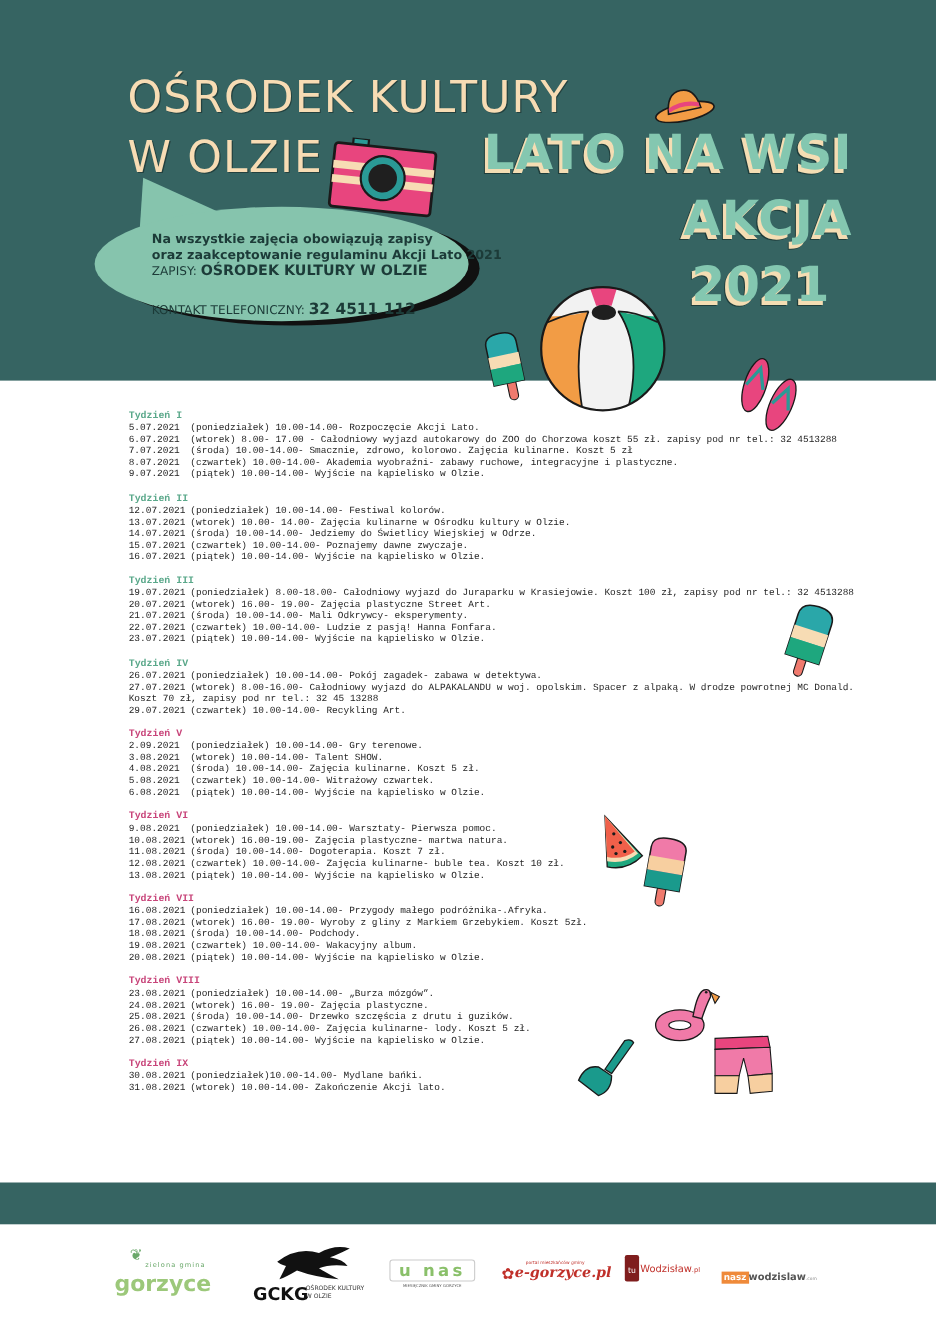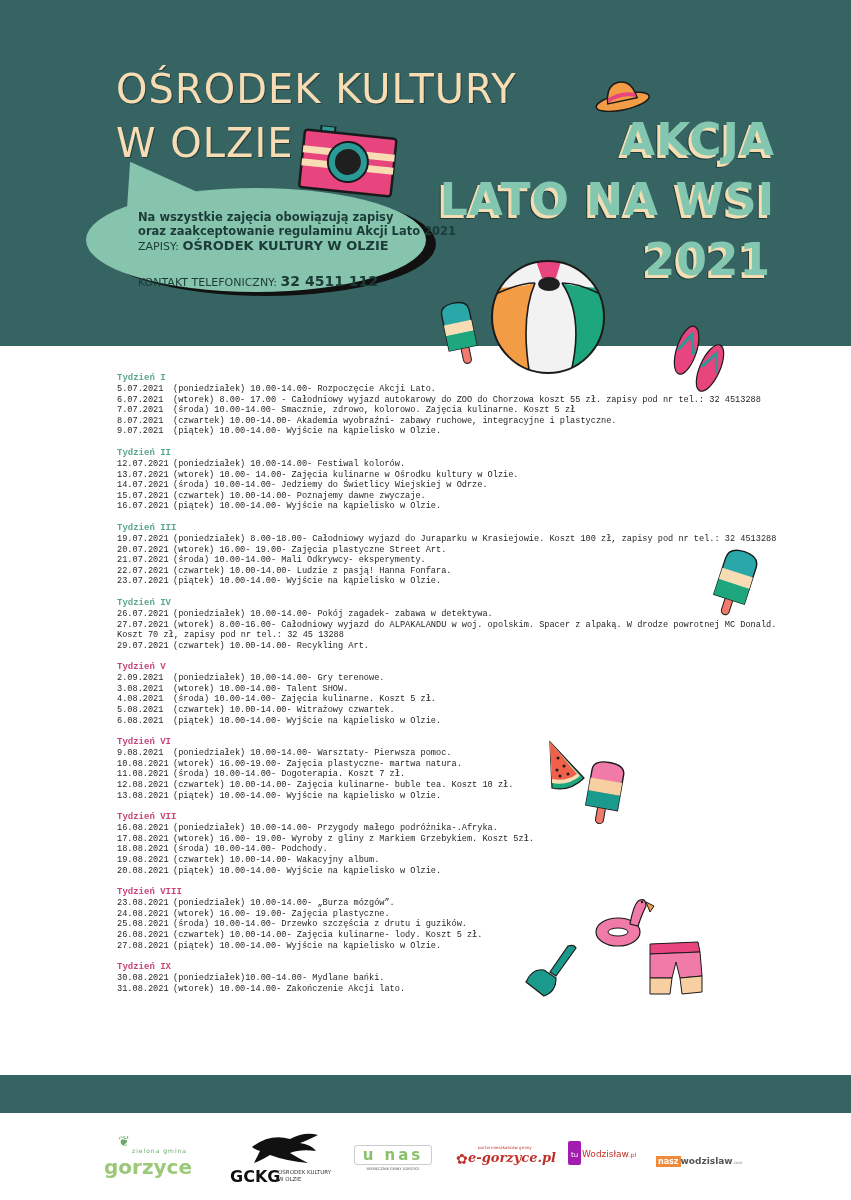--- a/index.html
+++ b/index.html
@@ -24,21 +24,21 @@
   .bubble-text .phone { font-size:14px; font-weight:bold; }
   .bubble-text .l3 { margin-top:1px; }
   .bubble-text .l4 { margin-top:20px; }
 
   .camera { position:absolute; left:300px; top:128px; width:96px; height:66px; transform:rotate(6deg); }
 
   .akcja { position:absolute; right:76px; top:110px; text-align:right; font-family:"DejaVu Sans", sans-serif;
     font-weight:bold; font-size:44px; line-height:60px; color:#84c7b0; letter-spacing:1px;
     text-shadow: -3px 3px 0 #f4ddb3, -4px 4px 0 #1f3d3b; }
   .akcja div { white-space:nowrap; }
-  .akcja .year { margin-right:4px; }
+  .akcja .year { margin-right:20px; }
 
   .deco { position:absolute; }
 
   .schedule { position:absolute; left:117px; top:372px; font-family:"DejaVu Sans", sans-serif; font-size:8.6px; line-height:10.6px; color:#1f1f1f; }
   .week { margin-bottom:10px;font-family:Liberation Mono, monospace; }
   .week-title { font-weight:bold; font-size:9px; line-height:12px; }
   .week-title.green { color:#5aa88a; }
   .week-title.pink { color:#c8457a; }
   .row { display:flex; white-space:nowrap; }
   .row .date { width:56px; flex:none; }
@@ -77,22 +77,22 @@
 
   <svg class="deco" style="left:592px;top:76px;" width="58" height="36" viewBox="0 0 58 36">
     <g transform="rotate(-12 29 18)">
       <ellipse cx="29" cy="26" rx="27" ry="8" fill="#f29c45" stroke="#1a1a1a" stroke-width="1.5"></ellipse>
       <path d="M14 25 Q16 6 29 6 Q42 6 44 25 Z" fill="#f29c45" stroke="#1a1a1a" stroke-width="1.5"></path>
       <path d="M15 20 Q29 14 43 20 L43 24 Q29 18 15 24 Z" fill="#e8457e"></path>
     </g>
   </svg>
 
   <div class="akcja">
+    <div>LATO NA WSI</div>
     <div>AKCJA</div>
-    <div>LATO NA WSI</div>
     <div class="year">2021</div>
   </div>
 </div>
 
 <svg class="deco" style="left:490px;top:258px;" width="116" height="118" viewBox="0 0 116 118">
   <defs>
       <clipPath id="ballclip">
         <circle cx="58" cy="59" r="56"></circle>
       </clipPath>
     </defs>
@@ -387,19 +387,19 @@
   <div class="logo" style="left:354px;top:32px;width:78px;height:30px;">
     <div style="font-size:15px;font-weight:bold;color:#8ac06a;letter-spacing:3px;text-align:center;border:1px solid #ccc;border-radius:3px;white-space:nowrap;">u nas</div>
     <div style="font-size:3.5px;color:#555;text-align:center;white-space:nowrap;margin-top:2px;">MIESIĘCZNIK GMINY GORZYCE</div>
   </div>
   <div class="logo" style="left:456px;top:32px;width:90px;height:28px;">
     <span style="position:absolute;left:0;top:6px;font-size:14px;color:#c0302a;">✿</span>
     <div style="position:absolute;left:22px;top:0;font-size:4px;color:#c0302a;white-space:nowrap;">portal mieszkańców gminy</div>
     <div style="position:absolute;left:12px;top:5px;font-family:'DejaVu Serif', serif;font-size:13px;font-weight:bold;font-style:italic;color:#c0302a;white-space:nowrap;">e-gorzyce.pl</div>
   </div>
   <div class="logo" style="left:568px;top:28px;width:70px;height:30px;">
-    <div style="position:absolute;left:0;top:0;width:13px;height:24px;background:#a21caf;color:#fff;font-size:7px;text-align:center;padding-top:10px;border-radius:2px;">tu</div>
+    <div style="position:absolute;left:0;top:0;width:13px;height:24px;background:#7f1d1d;color:#fff;font-size:7px;text-align:center;padding-top:10px;border-radius:2px;">tu</div>
     <div style="position:absolute;left:14px;top:8px;font-size:9px;color:#c0302a;white-space:nowrap;"><span>Wodzisław</span><span style="font-size:6px;">.pl</span></div>
   </div>
   <div class="logo" style="left:656px;top:36px;width:90px;height:20px;">
     <span style="display:inline-block;background:#ef8a3a;color:#fff;font-size:8px;font-weight:bold;padding:1px 2px;">nasz</span><span style="font-size:9px;font-weight:bold;color:#555;">wodzislaw</span><span style="font-size:4px;color:#888;">.com</span>
   </div>
 </div>
 
 </body></html>

